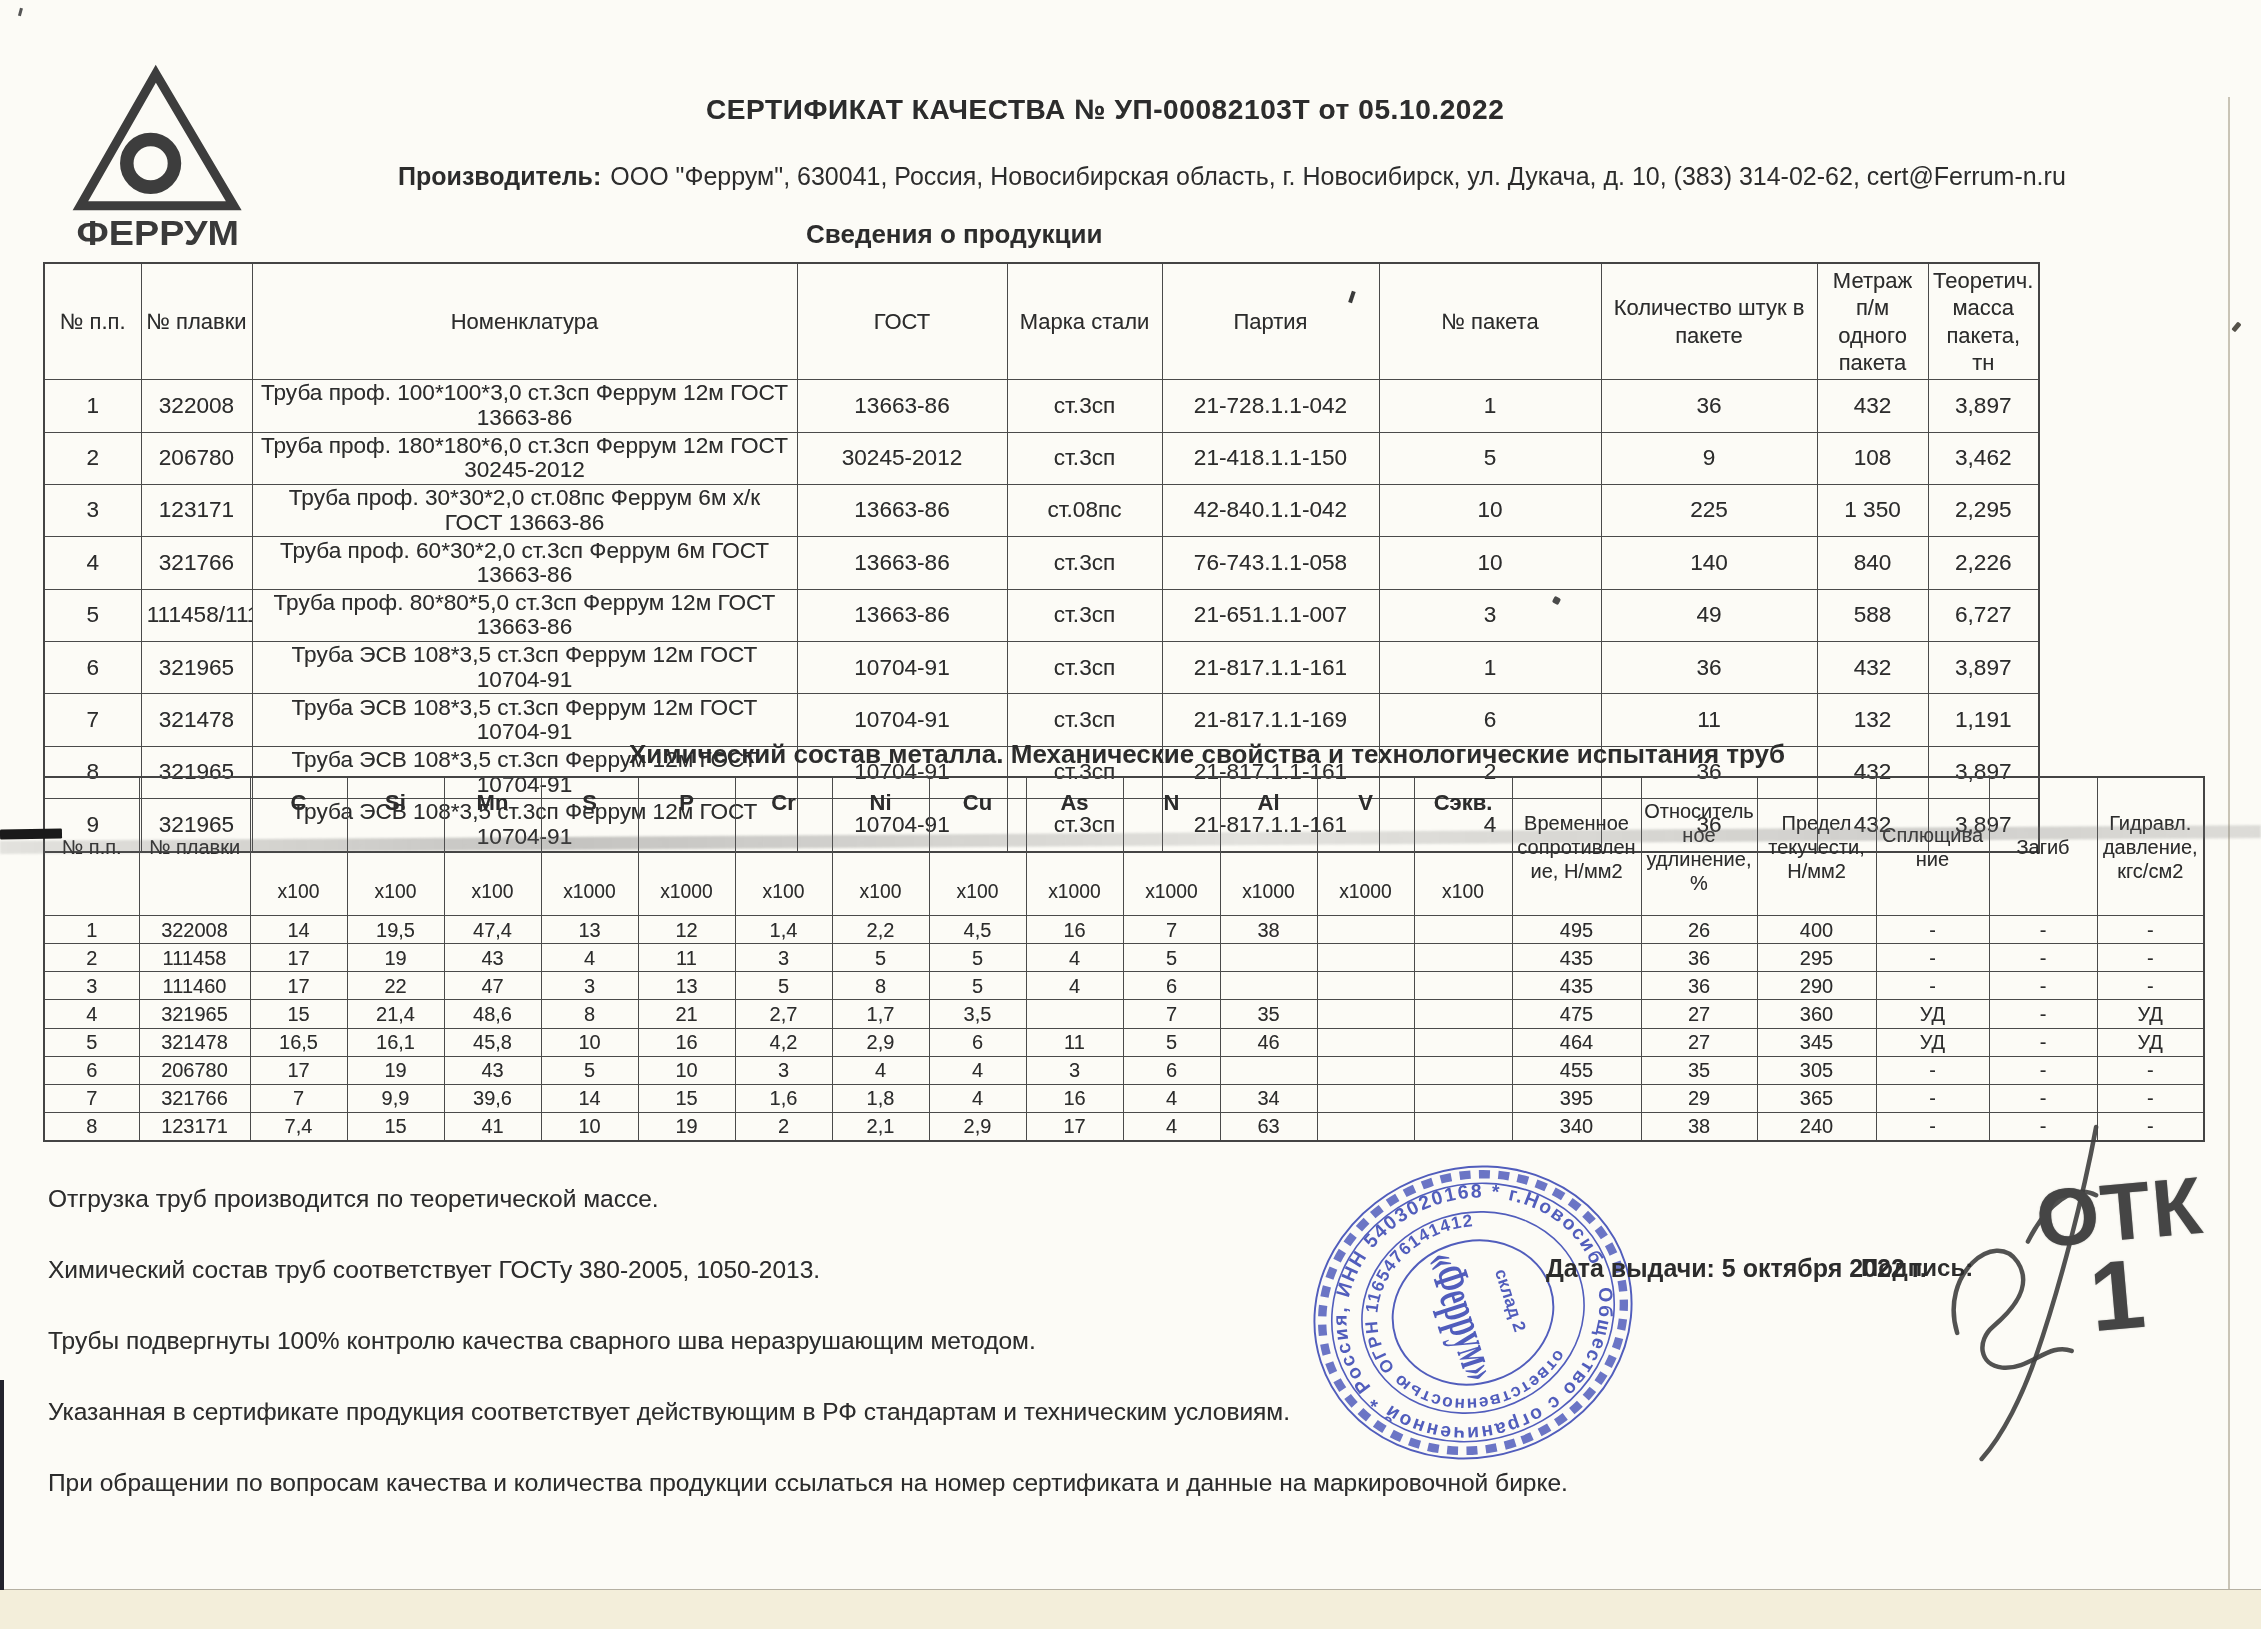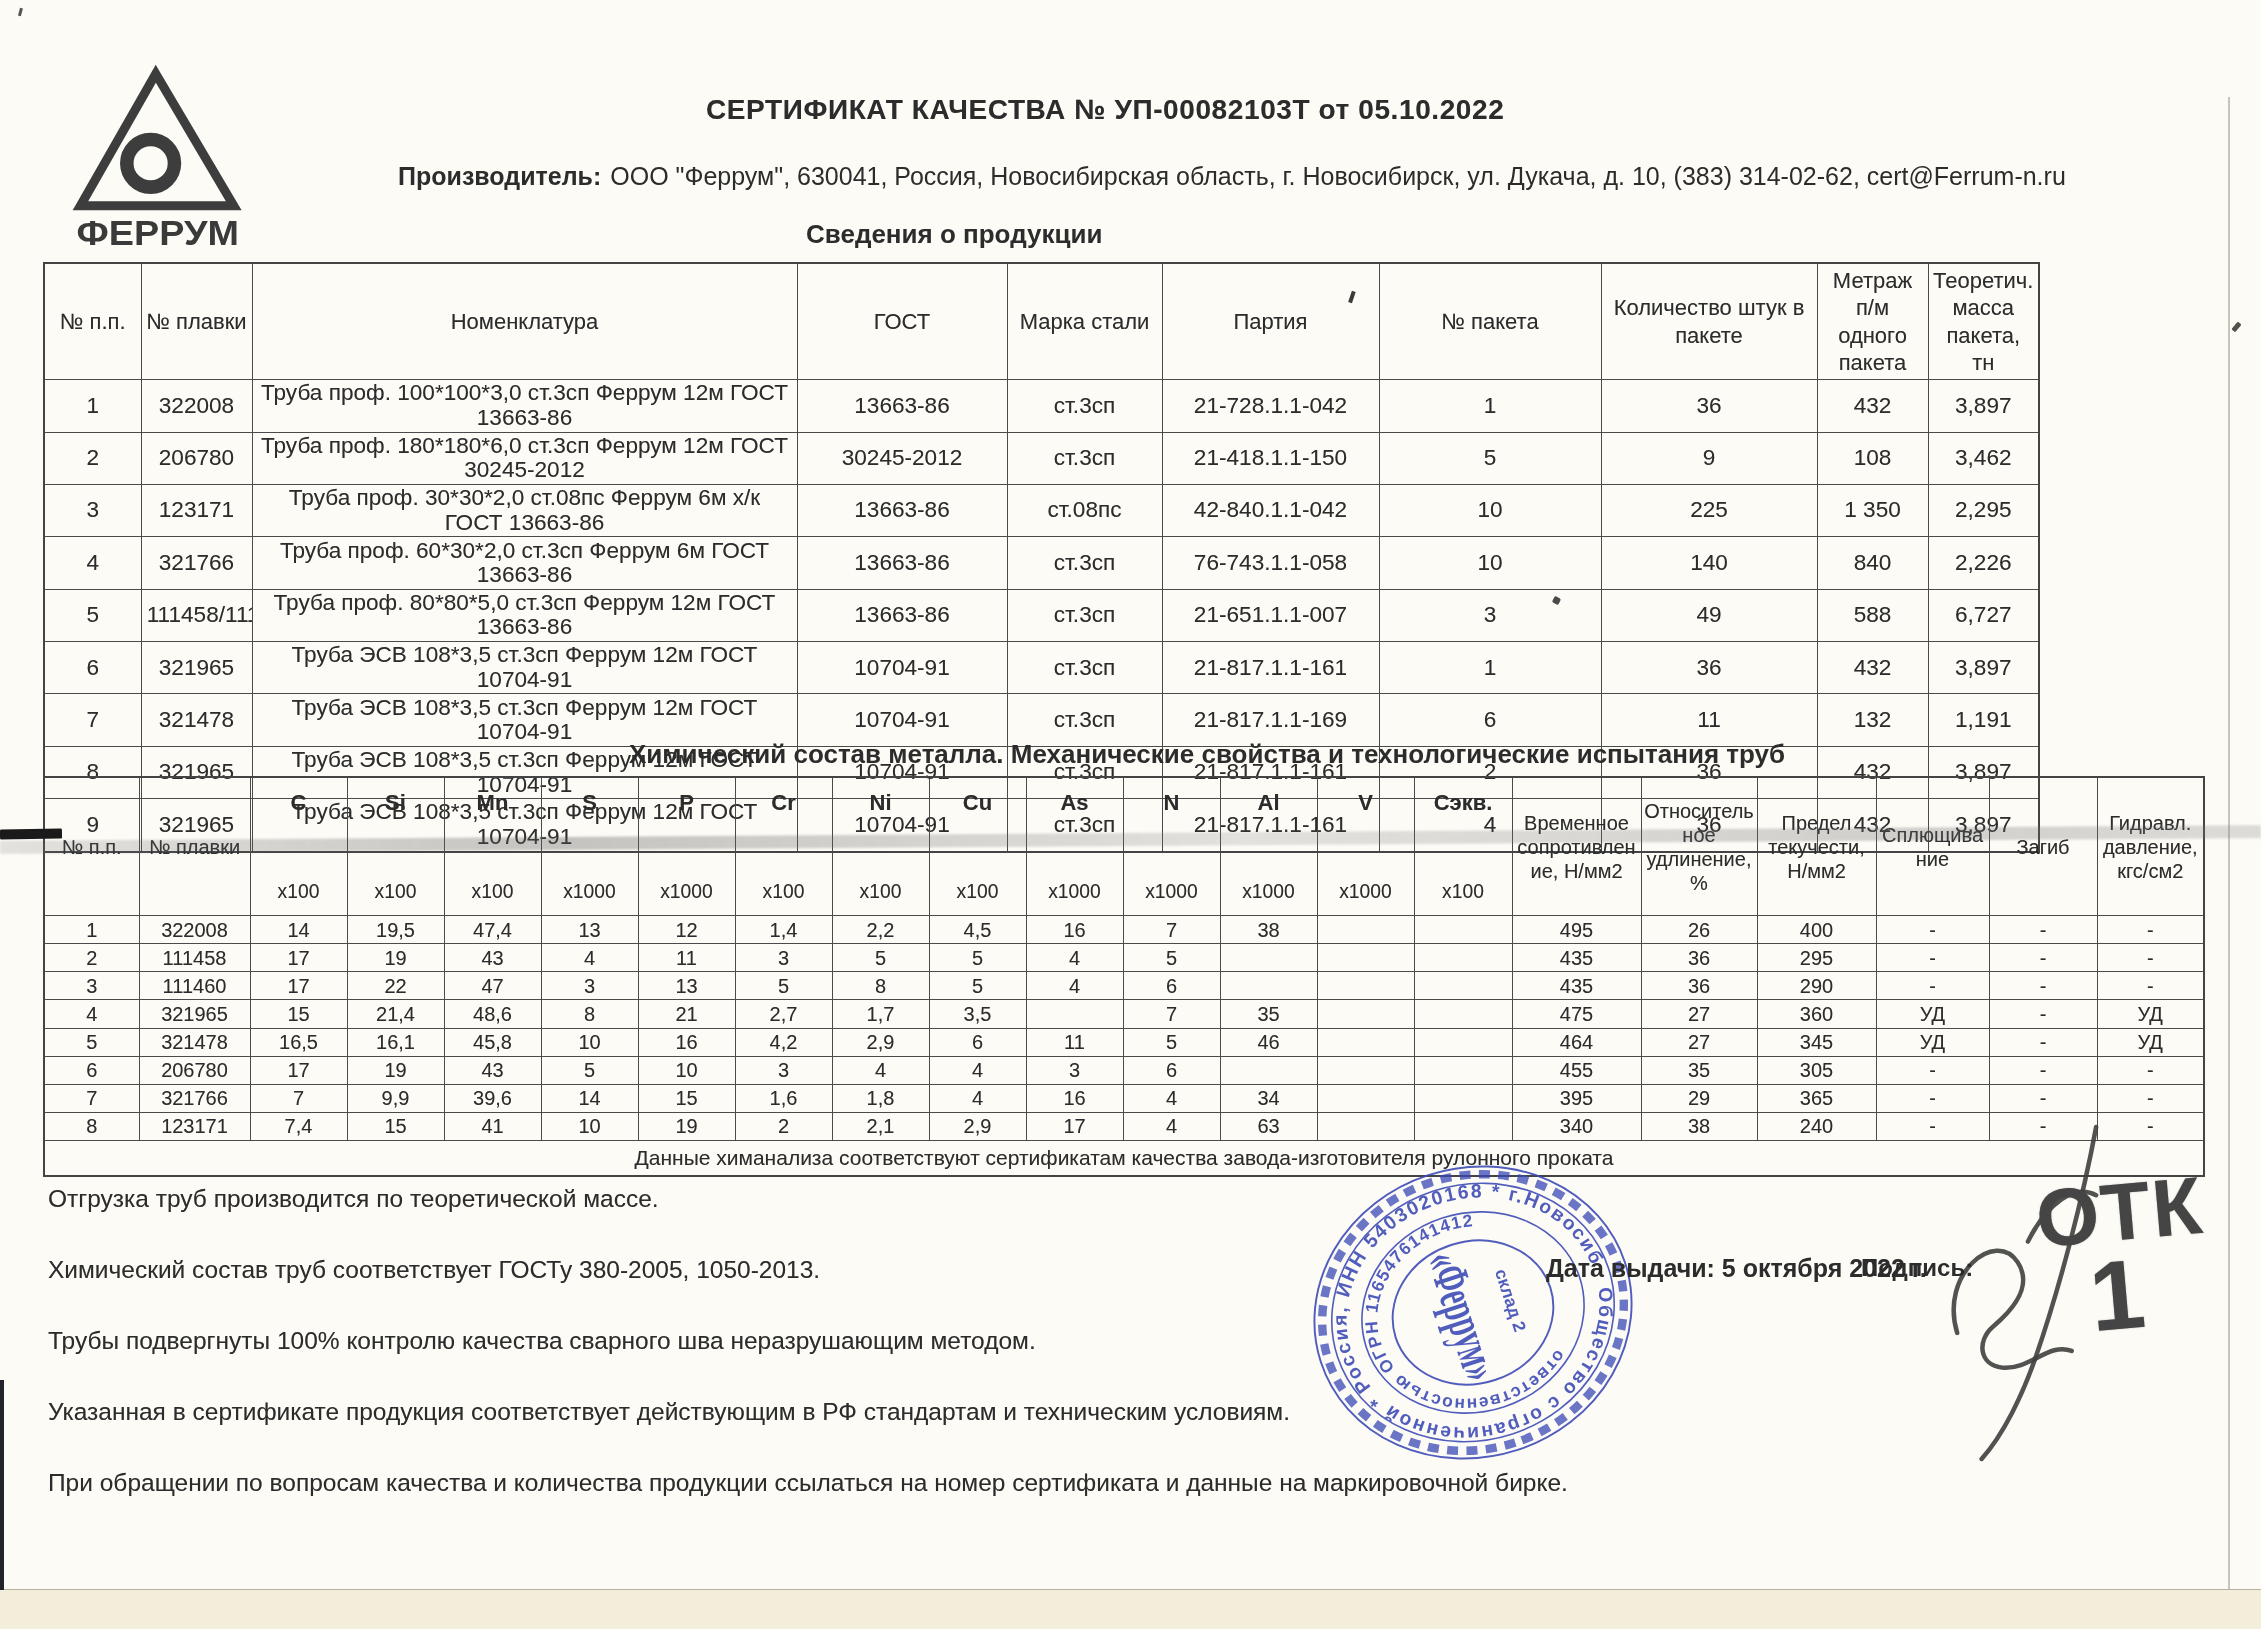--- a/index.html
+++ b/index.html
@@ -518,23 +518,20 @@
           <td>63</td>
           <td></td>
           <td></td>
           <td>340</td>
           <td>38</td>
           <td>240</td>
           <td>-</td>
           <td>-</td>
           <td>-</td>
         </tr>
-        <tr>
-          <td colspan="21" class="note">Данные химанализа соответствуют сертификатам качества завода-изготовителя рулонного проката</td>
-        </tr>
       </tbody>
     </table>
 
   <div class="abs footer-lines" id="footerLines">
       <p>Отгрузка труб производится по теоретической массе.</p>
       <p>Химический состав труб соответствует ГОСТу 380-2005, 1050-2013.</p>
       <p>Трубы подвергнуты 100% контролю качества сварного шва неразрушающим методом.</p>
       <p>Указанная в сертификате продукция соответствует действующим в РФ стандартам и техническим условиям.</p>
       <p>При обращении по вопросам качества и количества продукции ссылаться на номер сертификата и данные на маркировочной бирке.</p>
     </div>

